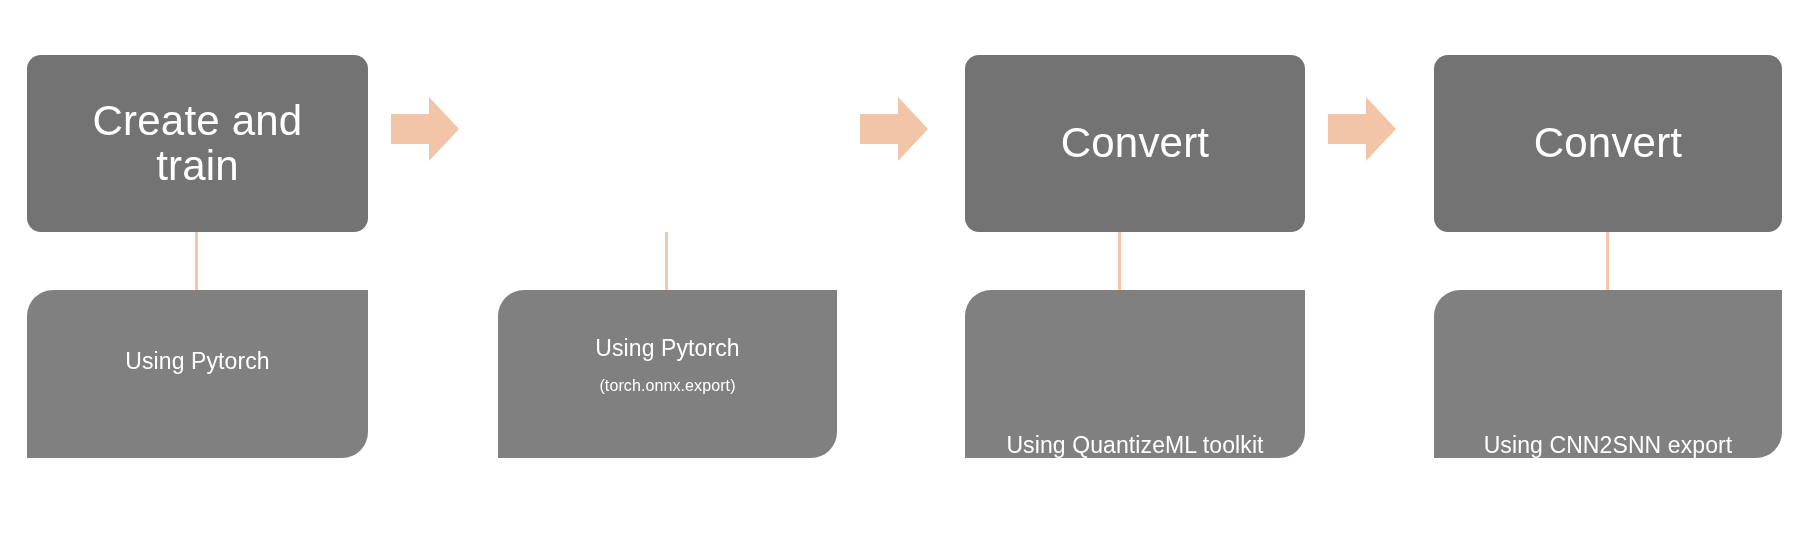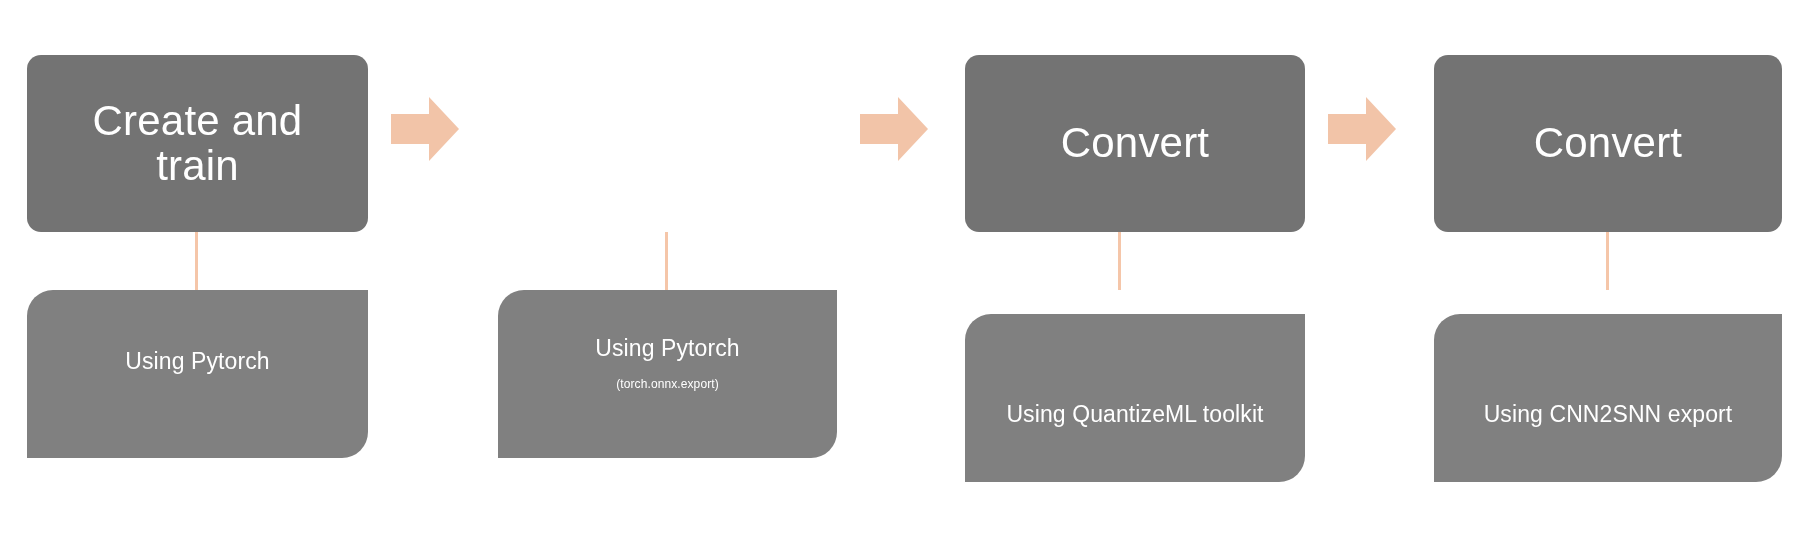--- a/index.html
+++ b/index.html
@@ -81,32 +81,32 @@
   .note-primary {
     color: #ffffff;
     font-size: 23px;
     font-weight: 300;
     text-align: center;
     line-height: 1.15;
     letter-spacing: 0.1px;
   }
   .note-secondary {
     color: #ffffff;
-    font-size: 12px;
+    font-size: 16px;
     font-weight: 300;
     text-align: left;
     margin-top: 16px;
     letter-spacing: 0.1px;
   }
   .note-secondary:empty { display: none; }
 
   
   .note-box.align-low { justify-content: flex-start; padding-top: 58px; }
   .note-box.align-mid { justify-content: flex-start; padding-top: 45px; }
-  .note-box.align-hi  { justify-content: center; padding-top: 33px; margin-top: 24px; }
+  .note-box.align-hi  { justify-content: flex-end; padding-top: 33px; }
 
   
   .arrow {
     position: absolute;
     top: 97px;
     width: 68px;
     height: 64px;
   }
   .arrow svg { display: block; width: 100%; height: 100%; }
 </style>

